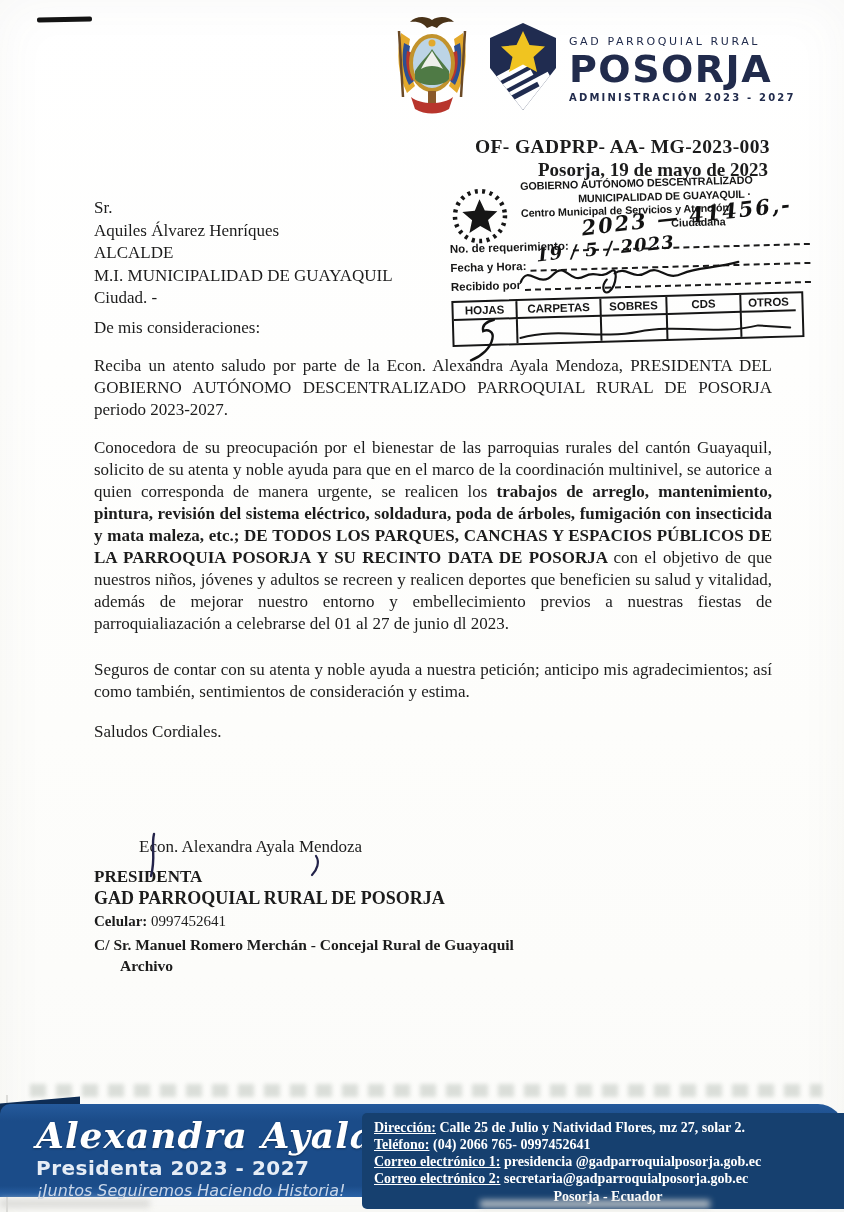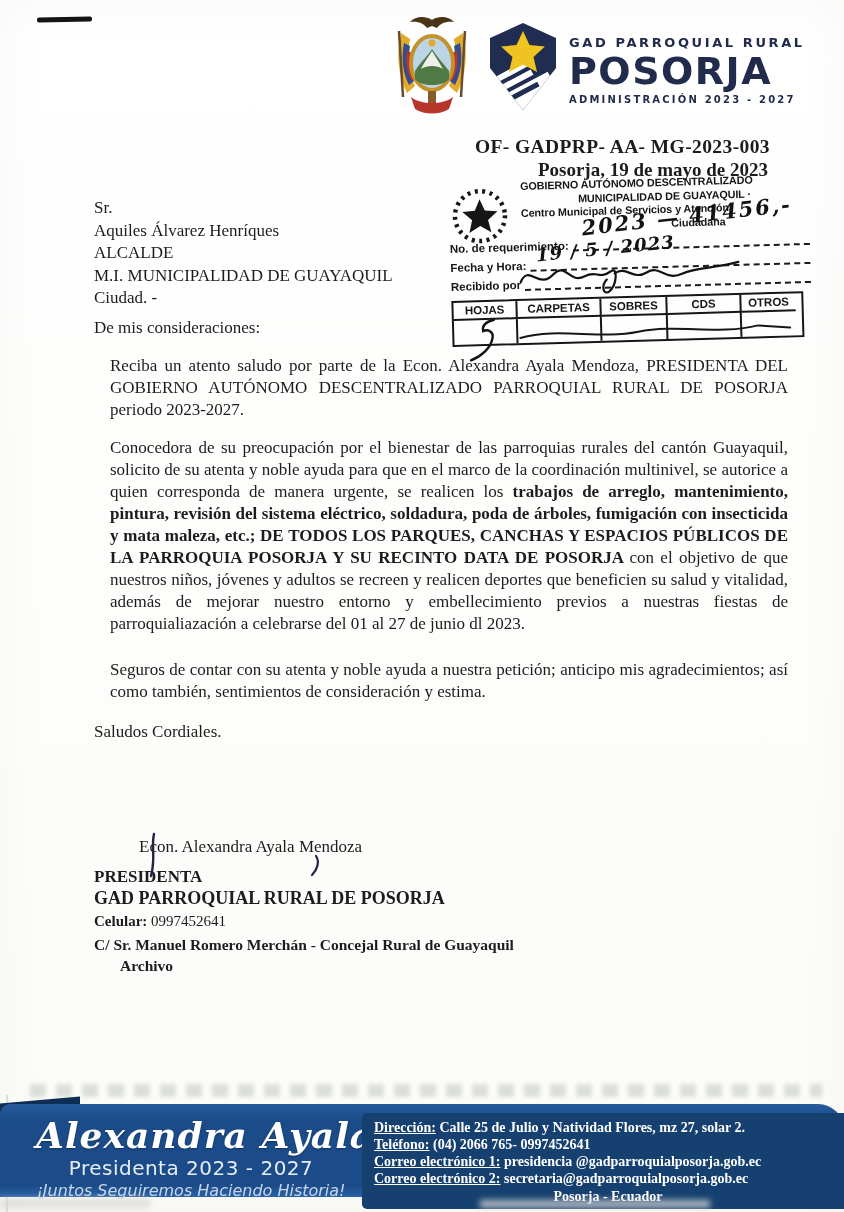--- a/index.html
+++ b/index.html
@@ -11,21 +11,21 @@
   
   .scan-mark{left:37px;top:17px;width:55px;height:5px;background:#141414;transform:rotate(-1deg);border-radius:2px;}
   .ghost-line{left:30px;top:1084px;width:792px;height:13px;opacity:.42;filter:blur(2px);
     background:repeating-linear-gradient(90deg,rgba(110,125,110,.55) 0 16px,rgba(110,125,110,0) 16px 26px);}
   .smudge{background:#d7d7d4;filter:blur(3px);opacity:.8;}
 
   
   .arms{left:391px;top:13px;}
   .badge{left:486px;top:21px;}
   .logo-text{left:569px;top:35px;width:240px;color:#212b4c;font-family:"DejaVu Sans",sans-serif;}
-  .logo-org{font-size:13px;font-weight:700;letter-spacing:2.6px;white-space:nowrap;}
+  .logo-org{font-size:11px;font-weight:400;letter-spacing:2.6px;white-space:nowrap;}
   .logo-name{font-size:38px;font-weight:700;letter-spacing:1.5px;line-height:40px;margin-top:1px;}
   .logo-admin{font-size:10px;font-weight:700;letter-spacing:2.2px;margin-top:3px;white-space:nowrap;}
 
   
   .refblock{left:430px;top:136px;width:370px;text-align:right;padding-right:0;}
   .ref-num{font-size:19.5px;font-weight:700;letter-spacing:.4px;padding-right:30px;}
   .ref-date{font-size:19px;font-weight:700;margin-top:1px;padding-right:32px;}
 
   
   .stamp{left:448px;top:182px;width:360px;transform:rotate(-1.6deg);transform-origin:left top;color:#161616;}
@@ -43,21 +43,21 @@
   .stbl-row{display:grid;grid-template-columns:64px 84px 66px 74px 54px;}
   .stbl-row.hdr div{border-right:2.5px solid #161616;border-bottom:2.5px solid #161616;font-weight:700;font-size:11.5px;text-align:center;padding:2px 0;}
   .stbl-row.val div{border-right:2.5px solid #161616;height:24px;position:relative;}
   .stbl-row div:last-child{border-right:none;}
   .hw-five{position:absolute;left:14px;top:-2px;overflow:visible;}
   .hw-wave{position:absolute;left:66px;top:28px;}
 
   
   .recipient{left:94px;top:197px;font-size:17px;line-height:22.5px;}
   .salutation{left:94px;top:318px;font-size:17px;}
-  .para{left:94px;top:0;width:678px;font-size:17px;line-height:22px;text-align:justify;margin-left:16px;}
+  .para{left:94px;top:0;width:678px;font-size:17px;line-height:22px;text-align:justify;}
   .p1{top:355px;}
   .p2{top:437px;}
   .p3{top:659px;}
   .closing{left:94px;top:722px;font-size:17px;}
   b.seg{font-weight:700;}
 
   
   .sig{left:94px;top:836px;font-size:17px;line-height:21px;}
   .sig .name{font-size:17px;margin-left:45px;}
   .sig .title{font-weight:700;margin-top:9px;}
@@ -68,22 +68,22 @@
   .sig .arch{font-weight:700;font-size:15.5px;margin-left:26px;}
   .pen-strokes{left:140px;top:830px;}
 
   
   .band-notch{left:0;top:1100px;width:80px;height:18px;background:#0e2d55;transform:skewY(-5deg);}
   .band{left:0;top:1104px;width:844px;height:93px;background:linear-gradient(180deg,#255a9c 0%,#1b4c89 18%,#1b4c89 88%,#2a62a6 100%);
         border-radius:10px 26px 0 0;}
   .f-name{position:absolute;left:36px;top:10px;width:310px;text-align:center;color:#ffffff;
           font-family:"DejaVu Serif",serif;font-style:italic;font-weight:700;font-size:36px;letter-spacing:1px;
           text-shadow:0 1px 2px rgba(0,0,0,.35);white-space:nowrap;}
-  .f-title{position:absolute;left:36px;top:52px;width:310px;text-align:center;color:#e6edf6;
-           font-family:"DejaVu Sans",sans-serif;font-size:20px;font-weight:400;letter-spacing:.5px;white-space:nowrap;}
+  .f-title{position:absolute;left:36px;top:52px;width:310px;text-align:left;color:#e6edf6;
+           font-family:"DejaVu Sans",sans-serif;font-size:20px;font-weight:700;letter-spacing:.5px;white-space:nowrap;}
   .f-slogan{position:absolute;left:36px;top:77px;width:310px;text-align:center;color:#c9d6e8;
             font-family:"DejaVu Sans",sans-serif;font-size:16px;font-style:italic;white-space:nowrap;}
   .f-info{position:absolute;left:362px;top:9px;width:468px;background:#16406f;border-radius:5px;
           padding:6px 10px 4px 12px;color:#ffffff;font-size:14px;font-weight:700;line-height:17px;}
   .f-info .lbl{text-decoration:underline;margin-top:7px;}
   .f-loc{text-align:center;margin-top:1px;}
   .edge-line{left:6px;top:1095px;width:2px;height:117px;background:#c9c9c6;opacity:.6;}
 </style>
 </head>
 <body>

